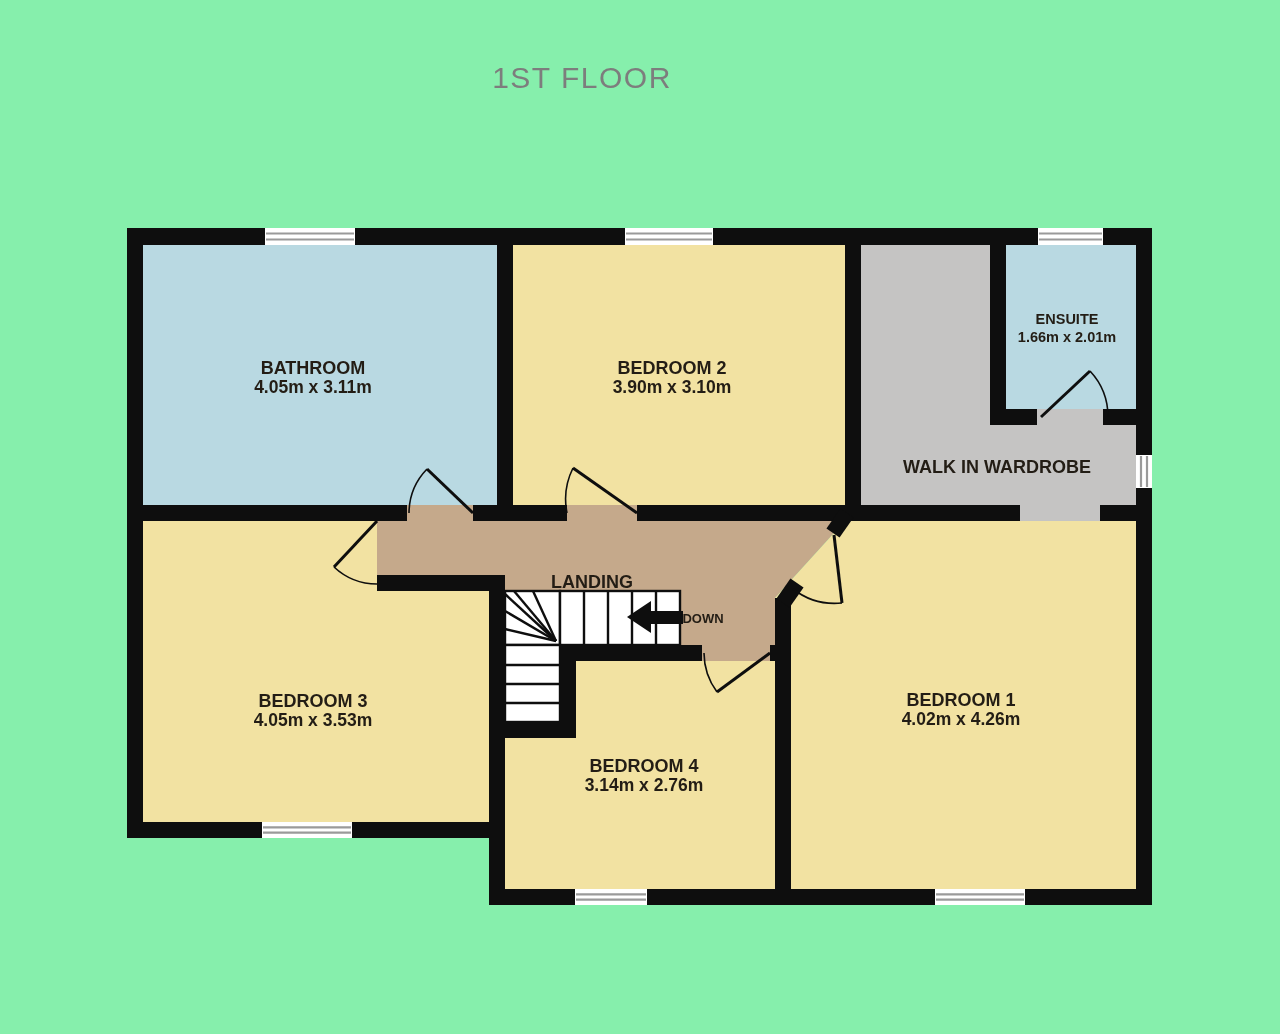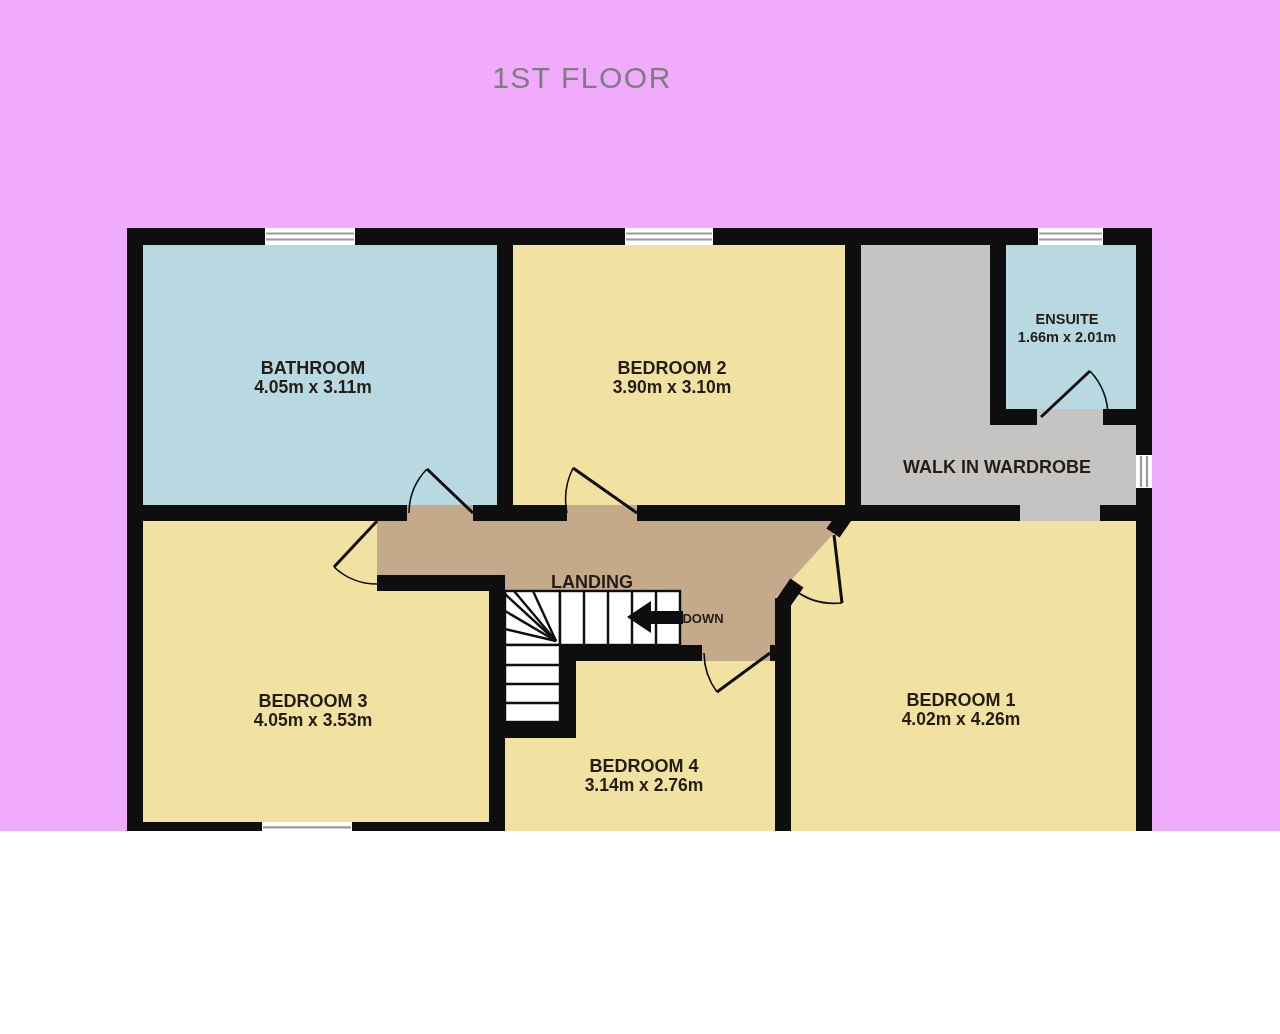--- a/index.html
+++ b/index.html
@@ -1,17 +1,17 @@
 <!DOCTYPE html>
 <html style="--wall: #0e0e0e; --room-yellow: #f2e2a2; --room-blue: #b9d9e2; --room-gray: #c5c4c3; --landing-tan: #c5a98b; --title-gray: #7d7d7d; --label-text: #231d15; --window-line: #9a9a9a;"><head>
 <meta charset="utf-8">
 <style>
   html,body{margin:0;padding:0;background:#ffffff;}
   body{font-family:"Liberation Sans", sans-serif;}
-  .stage{position:relative;width:1280px;height:831px;background:#f0abfc;overflow:hidden;}
+  .stage{position:relative;width:1280px;height:1034px;background:#86efac;overflow:hidden;}
   svg{display:block;}
   .wall{fill:var(--wall,#0e0e0e);}
   .wall-stroke{stroke:var(--wall,#0e0e0e);stroke-width:16;}
   .room-yellow{fill:var(--room-yellow,#f2e2a2);}
   .room-blue{fill:var(--room-blue,#b9d9e2);}
   .room-gray{fill:var(--room-gray,#c5c4c3);}
   .room-tan{fill:var(--landing-tan,#c5a98b);}
   .stair{fill:#ffffff;stroke:var(--wall,#0e0e0e);stroke-width:2.4;}
   .tread{stroke:var(--wall,#0e0e0e);stroke-width:2.4;}
   .win{fill:#ffffff;}

